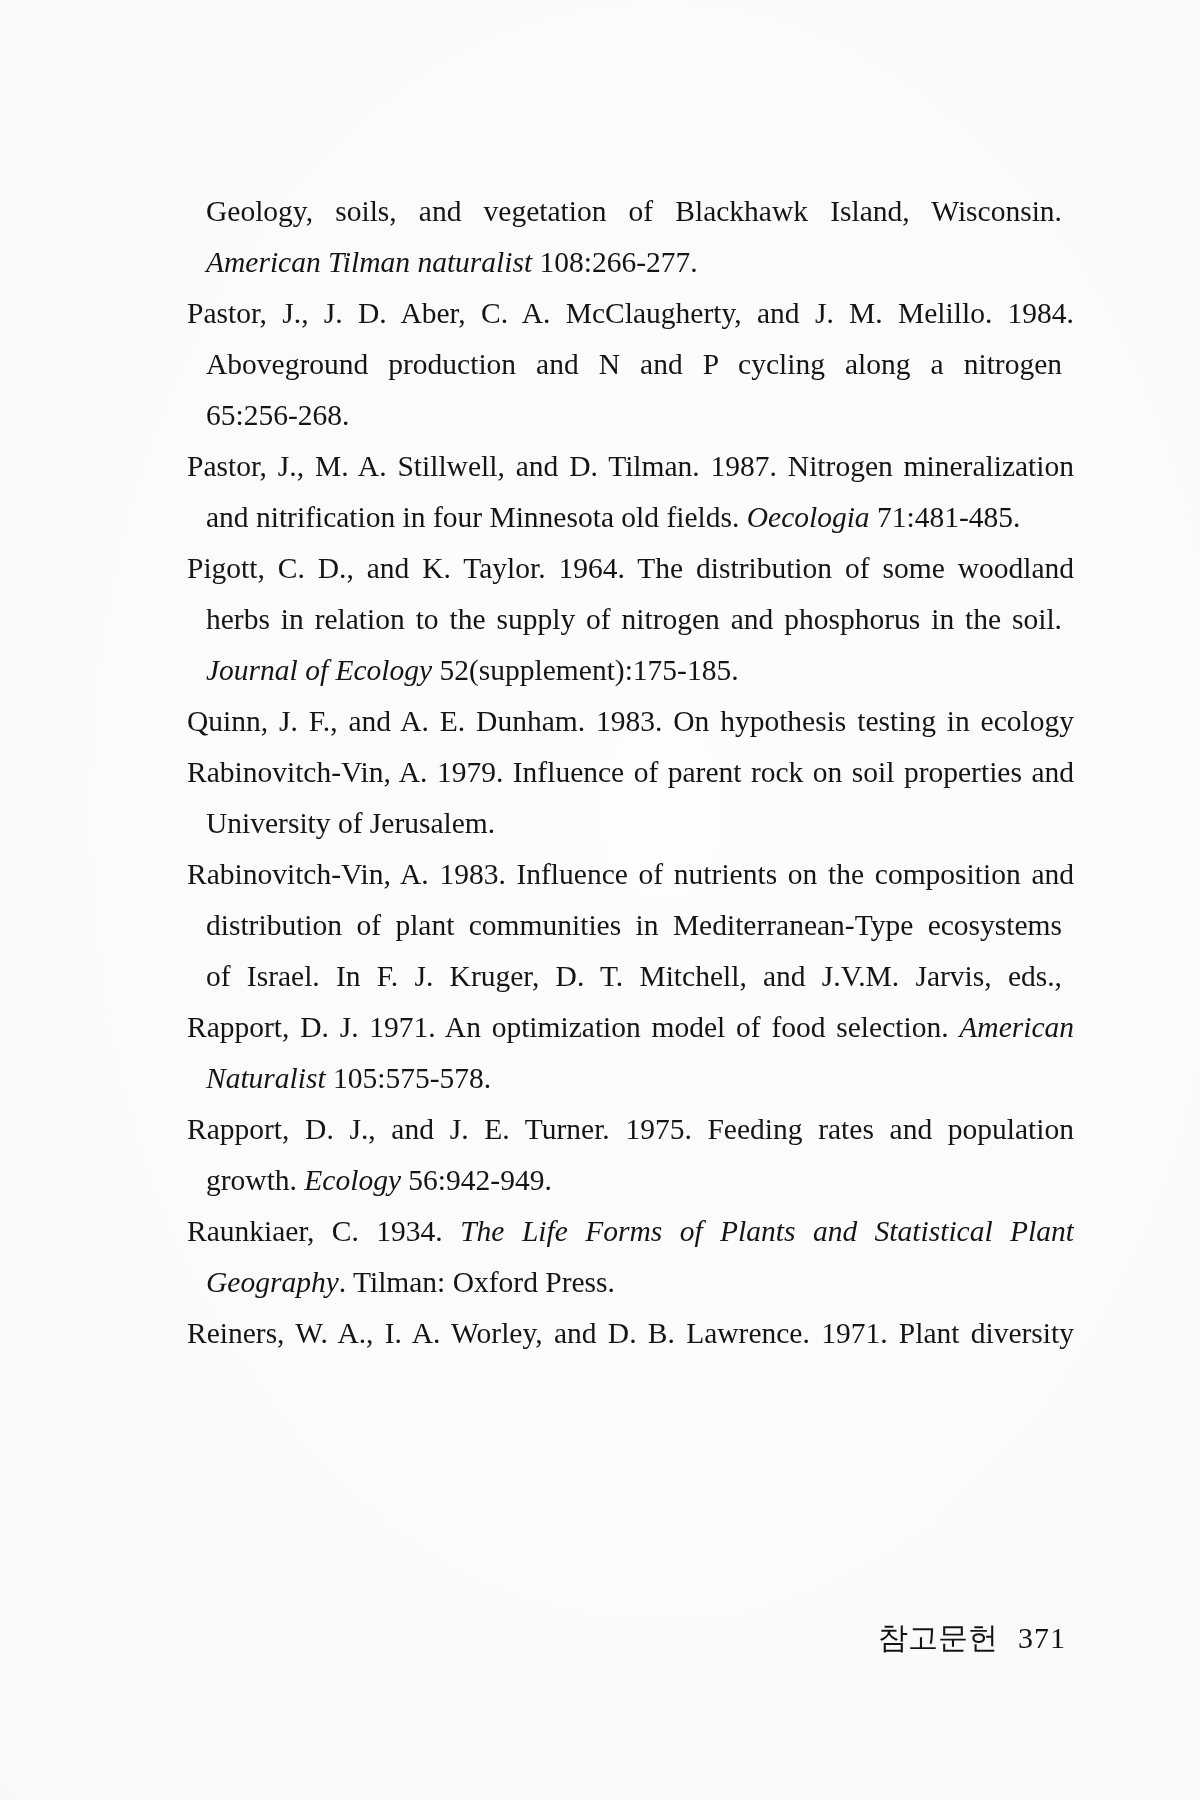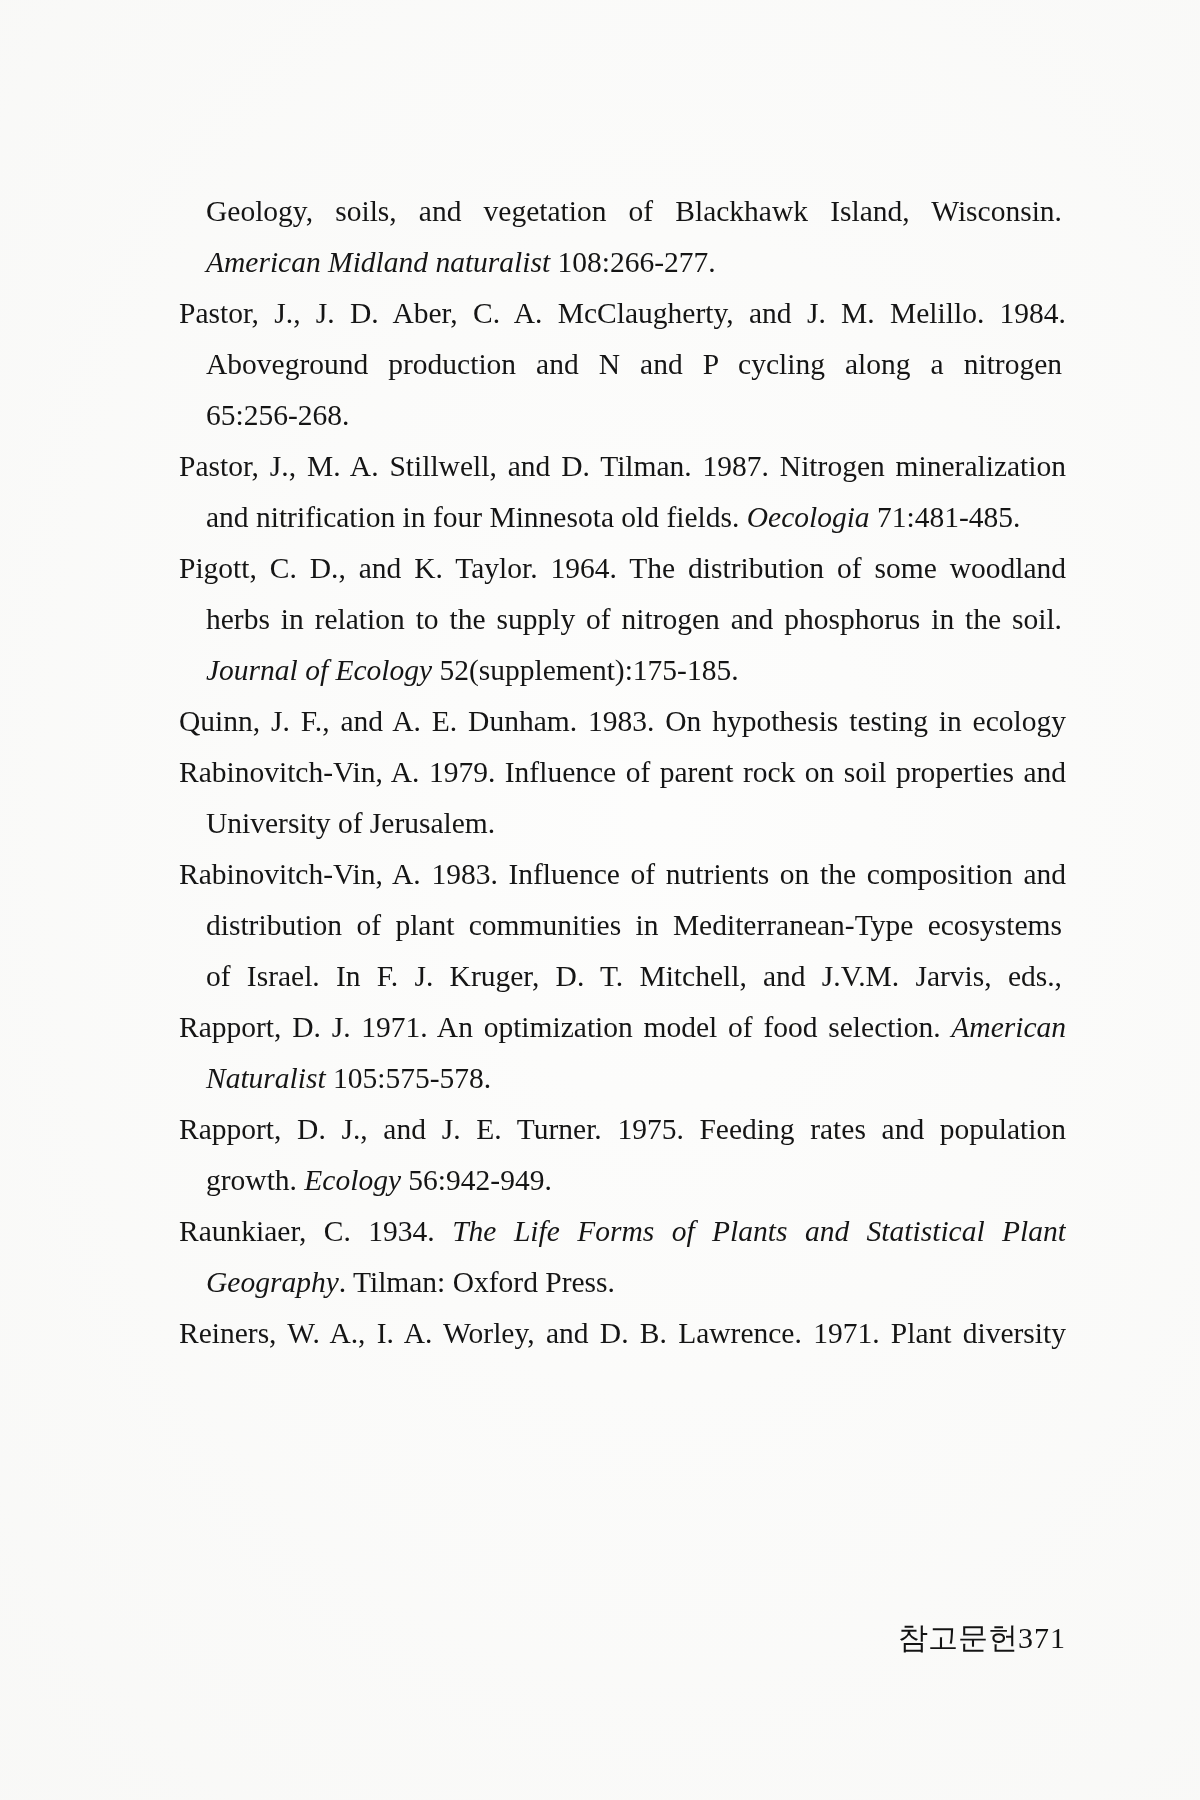--- a/index.html
+++ b/index.html
@@ -30,21 +30,21 @@
     height: 51px;
     line-height: 51px;
     white-space: nowrap;
     overflow: visible;
   }
   .line.cont {
     margin-left: 31px;
     width: 856px;
   }
   .line.entry {
-    margin-left: 4px;
+    margin-left: 12px;
     width: 887px;
   }
   .line.just {
     white-space: normal;
     text-align: justify;
     text-align-last: justify;
     overflow: hidden;
   }
   .it { font-style: italic; }
   .rm { font-style: normal; }
@@ -52,29 +52,29 @@
     position: absolute;
     top: 1612px;
     left: 0;
     width: 1066px;
     height: 51px;
     line-height: 51px;
     text-align: right;
     font-size: 30px;
     color: #131313;
   }
-  .footer .num { letter-spacing: 1px; text-align: right; }
+  .footer .num { margin-left: 20px; letter-spacing: 1px; text-align: right; }
 </style>
 </head>
 <body>
 
 <div class="page">
   <div class="refs">
       <div class="line cont just"><span class="rm">Geology, soils, and vegetation of Blackhawk Island, Wisconsin.</span></div>
-      <div class="line cont"><span class="it">American Midland naturalist</span><span class="rm"> 108:266-277.</span></div>
+      <div class="line cont"><span class="it">American Tilman naturalist</span><span class="rm"> 108:266-277.</span></div>
       <div class="line entry just"><span class="rm">Pastor, J., J. D. Aber, C. A. McClaugherty, and J. M. Melillo. 1984.</span></div>
       <div class="line cont just"><span class="rm">Aboveground production and N and P cycling along a nitrogen</span></div>
       <div class="line cont"><span class="rm">65:256-268.</span></div>
       <div class="line entry just"><span class="rm">Pastor, J., M. A. Stillwell, and D. Tilman. 1987. Nitrogen mineralization</span></div>
       <div class="line cont"><span class="rm">and nitrification in four Minnesota old fields. </span><span class="it">Oecologia</span><span class="rm"> 71:481-485.</span></div>
       <div class="line entry just"><span class="rm">Pigott, C. D., and K. Taylor. 1964. The distribution of some woodland</span></div>
       <div class="line cont just"><span class="rm">herbs in relation to the supply of nitrogen and phosphorus in the soil.</span></div>
       <div class="line cont"><span class="it">Journal of Ecology</span><span class="rm"> 52(supplement):175-185.</span></div>
       <div class="line entry just"><span class="rm">Quinn, J. F., and A. E. Dunham. 1983. On hypothesis testing in ecology</span></div>
       <div class="line entry just"><span class="rm">Rabinovitch-Vin, A. 1979. Influence of parent rock on soil properties and</span></div>

